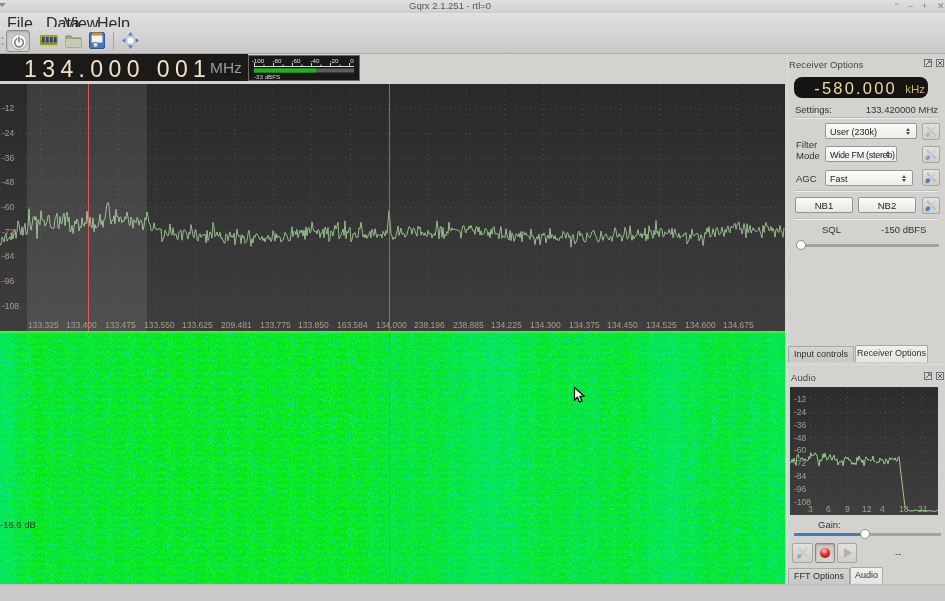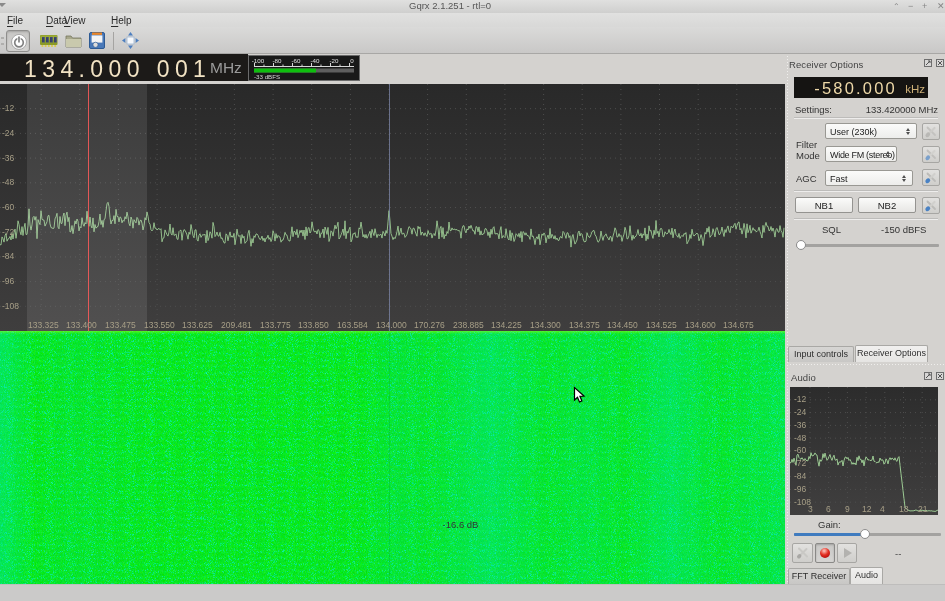--- a/index.html
+++ b/index.html
@@ -9,21 +9,21 @@
 
 
 #titlebar { left:0; top:0; width:945px; height:13px;
   background:linear-gradient(#e0e0df,#cfcfce);
   font-size:9.5px; color:#565656; line-height:12px; }
 #corner-tri { left:-2px; top:3px; width:0; height:0;
   border-left:4px solid transparent; border-right:4px solid transparent; border-top:4px solid #8a8a8a; }
 
 
 #menubar { left:0; top:13px; width:945px; height:14px; background:linear-gradient(#e1e1e0,#d8d8d7);
-  font-size:10px; color:#2a2a2a; }
+  font-size:16px; color:#2a2a2a; }
 #menubar span { position:absolute; top:1.5px; }
 #menubar u { text-decoration-thickness:1px; text-underline-offset:2px; }
 
 
 #toolbar { left:0; top:27px; width:945px; height:27px;
   background:linear-gradient(#dadad9,#c9c8c7); border-bottom:1px solid #a8a7a5; }
 #tb-handle { left:1px; top:37px; width:3px; height:8px;
   border-top:2px solid #b0afad; border-bottom:2px solid #b0afad; }
 #btn-power { left:6px; top:30px; width:24px; height:22px; border:1px solid #8f8e8c; border-radius:3px;
   background:linear-gradient(#c8c7c5,#d3d2d0); box-shadow:inset 0 1px 2px rgba(0,0,0,0.18); }
@@ -49,21 +49,21 @@
 #waterfall { left:0; top:331px; width:785px; height:253px; background:#01dd1f; overflow:hidden; }
 
 
 #statusbar { left:0; top:584px; width:945px; height:17px; background:#cbcac9; border-top:1px solid #bebdbc; }
 #vsplit { left:785px; top:54px; width:4px; height:530px;
   background-image:radial-gradient(circle, #efeeec 30%, transparent 34%);
   background-size:3px 3px; background-position:1px 1px; }
 .docktitle { font-size:9.5px; color:#434343; letter-spacing:0.1px; }
 .dockbtn { position:absolute; width:8px; height:8px; border:1px solid #6e6e6e; background:#d8d7d6; }
 .dockbtn svg { display:block; }
-#lcd2 { left:794px; top:77px; width:134px; height:21px; background:#151412; border-radius:0; color:#eed9a8; }
+#lcd2 { left:794px; top:77px; width:134px; height:21px; background:#151412; border-radius:8px; color:#eed9a8; }
 #lcd2 .digits { position:absolute; right:31px; top:2px; font-size:16.5px; letter-spacing:2.2px; }
 #lcd2 .unit { position:absolute; right:3px; top:6px; font-size:11.5px; color:#cdb078; }
 .lab11 { font-size:9.5px; color:#333; }
 .sep { position:absolute; height:2px; border-top:1px solid #bdbcba; border-bottom:1px solid #eeedec; }
 .combo { position:absolute; height:16px; border:1px solid #999893; border-radius:2px;
   background:linear-gradient(#fbfbfa,#ededeb); font-size:9px; color:#222; white-space:nowrap; }
 .combo .txt { position:absolute; left:4px; top:2.5px; }
 .combo .up, .combo .dn { position:absolute; right:6px; width:0; height:0;
   border-left:2.5px solid transparent; border-right:2.5px solid transparent; }
 .combo .up { top:3.5px; border-bottom:3px solid #4e4e4e; }
@@ -99,21 +99,21 @@
 <span style="position:absolute;left:908px;top:0;color:#878787;font-size:9px">−</span>
 <span style="position:absolute;left:922px;top:0;color:#878787;font-size:9px">+</span>
 <span style="position:absolute;left:937px;top:0;color:#878787;font-size:9px">✕</span>
   </div>
 <div class="abs" id="corner-tri"></div>
 
 <div class="abs" id="menubar">
   <span style="left:7px"><u>F</u>ile</span>
   <span style="left:46px"><u>D</u>ata</span>
   <span style="left:64px"><u>V</u>iew</span>
-  <span style="left:111px"><u>H</u>elp</span>
+  <span style="left:97px"><u>H</u>elp</span>
 </div>
 
 <div class="abs" id="toolbar"></div>
 <div class="abs" id="tb-handle"></div>
 <div class="abs" id="btn-power">
     <div class="ring"></div>
 <svg style="position:absolute;left:4px;top:3px" width="16" height="16" viewBox="0 0 16 16">
   <circle cx="8" cy="8.6" r="4.3" fill="none" stroke="#828282" stroke-width="1.7"></circle>
   <path d="M8 1.5 V7.5" stroke="#ffffff" stroke-width="3.2"></path>
   <path d="M8 3.2 V7.8" stroke="#828282" stroke-width="1.7" stroke-linecap="round"></path>
@@ -246,21 +246,21 @@
   <div class="xlab" style="left:28px">133.325</div>
   <div class="xlab" style="left:66px">133.400</div>
   <div class="xlab" style="left:105px">133.475</div>
   <div class="xlab" style="left:144px">133.550</div>
   <div class="xlab" style="left:182px">133.625</div>
   <div class="xlab" style="left:221px">209.481</div>
   <div class="xlab" style="left:260px">133.775</div>
   <div class="xlab" style="left:298px">133.850</div>
   <div class="xlab" style="left:337px">163.584</div>
   <div class="xlab" style="left:376px">134.000</div>
-  <div class="xlab" style="left:414px">170.276</div>
+  <div class="xlab" style="left:414px">238.196</div>
   <div class="xlab" style="left:453px">238.885</div>
   <div class="xlab" style="left:491px">134.225</div>
   <div class="xlab" style="left:530px">134.300</div>
   <div class="xlab" style="left:569px">134.375</div>
   <div class="xlab" style="left:607px">134.450</div>
   <div class="xlab" style="left:646px">134.525</div>
   <div class="xlab" style="left:685px">134.600</div>
   <div class="xlab" style="left:723px">134.675</div>
 </div>
 
@@ -414,21 +414,21 @@
   <div class="xlab" style="left:18px">3</div>
   <div class="xlab" style="left:36px">6</div>
   <div class="xlab" style="left:55px">9</div>
   <div class="xlab" style="left:72px">12</div>
   <div class="xlab" style="left:90px">4</div>
   <div class="xlab" style="left:109px">18</div>
   <div class="xlab" style="left:128px">21</div>
 </div>
 
 <div class="abs lab11" style="left:818px;top:519px">Gain:</div>
-<div class="abs lab11" style="left:0;top:519px;width:921px;text-align:center">-16.6 dB</div>
+<div class="abs lab11" style="left:0;top:519px;width:921px;text-align:left">-16.6 dB</div>
 <div class="abs slider-track" style="left:794px;top:533px;width:147px;background:#a3a2a0"></div>
 <div class="abs slider-track" style="left:794px;top:533px;width:71px;background:#3f7bbf"></div>
 <div class="abs slider-handle" style="left:860px;top:529px"></div>
 
 <div class="abs toolbtn" style="left:792px;top:543px;width:21px;height:20px">
   <svg width="19" height="18" viewBox="0 0 19 18">
       <g stroke="#c9c8c5" stroke-width="2" stroke-linecap="round">
         <path d="M6 4.5 L14 12.5"></path>
         <path d="M13.5 5 L6.5 12"></path>
       </g>
@@ -436,16 +436,16 @@
     </svg>
 </div>
 <div class="abs toolbtn" style="left:815px;top:543px;width:20px;height:20px;background:linear-gradient(#c9c8c6,#d6d5d3);box-shadow:inset 0 1px 2px rgba(0,0,0,0.2);border-color:#8a8987">
   <div style="position:absolute;left:3.5px;top:3.5px;width:10px;height:10px;border-radius:50%;background:radial-gradient(circle at 42% 28%, #f9b0a8 8%, #e33022 45%, #bc1210 75%, #8c0f0f);"></div>
 </div>
 <div class="abs toolbtn" style="left:837px;top:543px;width:20px;height:20px">
   <div style="position:absolute;left:6px;top:3.5px;width:0;height:0;border-left:8px solid #b3b2af;border-top:5.5px solid transparent;border-bottom:5.5px solid transparent;"></div>
 </div>
 <div class="abs lab11" style="left:895px;top:548px;color:#444">--</div>
 
-<div class="abs tab" style="left:788px;top:568px;width:62px">FFT Receiver</div>
+<div class="abs tab" style="left:788px;top:568px;width:62px">FFT Options</div>
 <div class="abs tab sel" style="left:850px;top:567px;width:33px">Audio</div>
 
 <div class="abs" id="statusbar"></div>
 
 </body></html>

